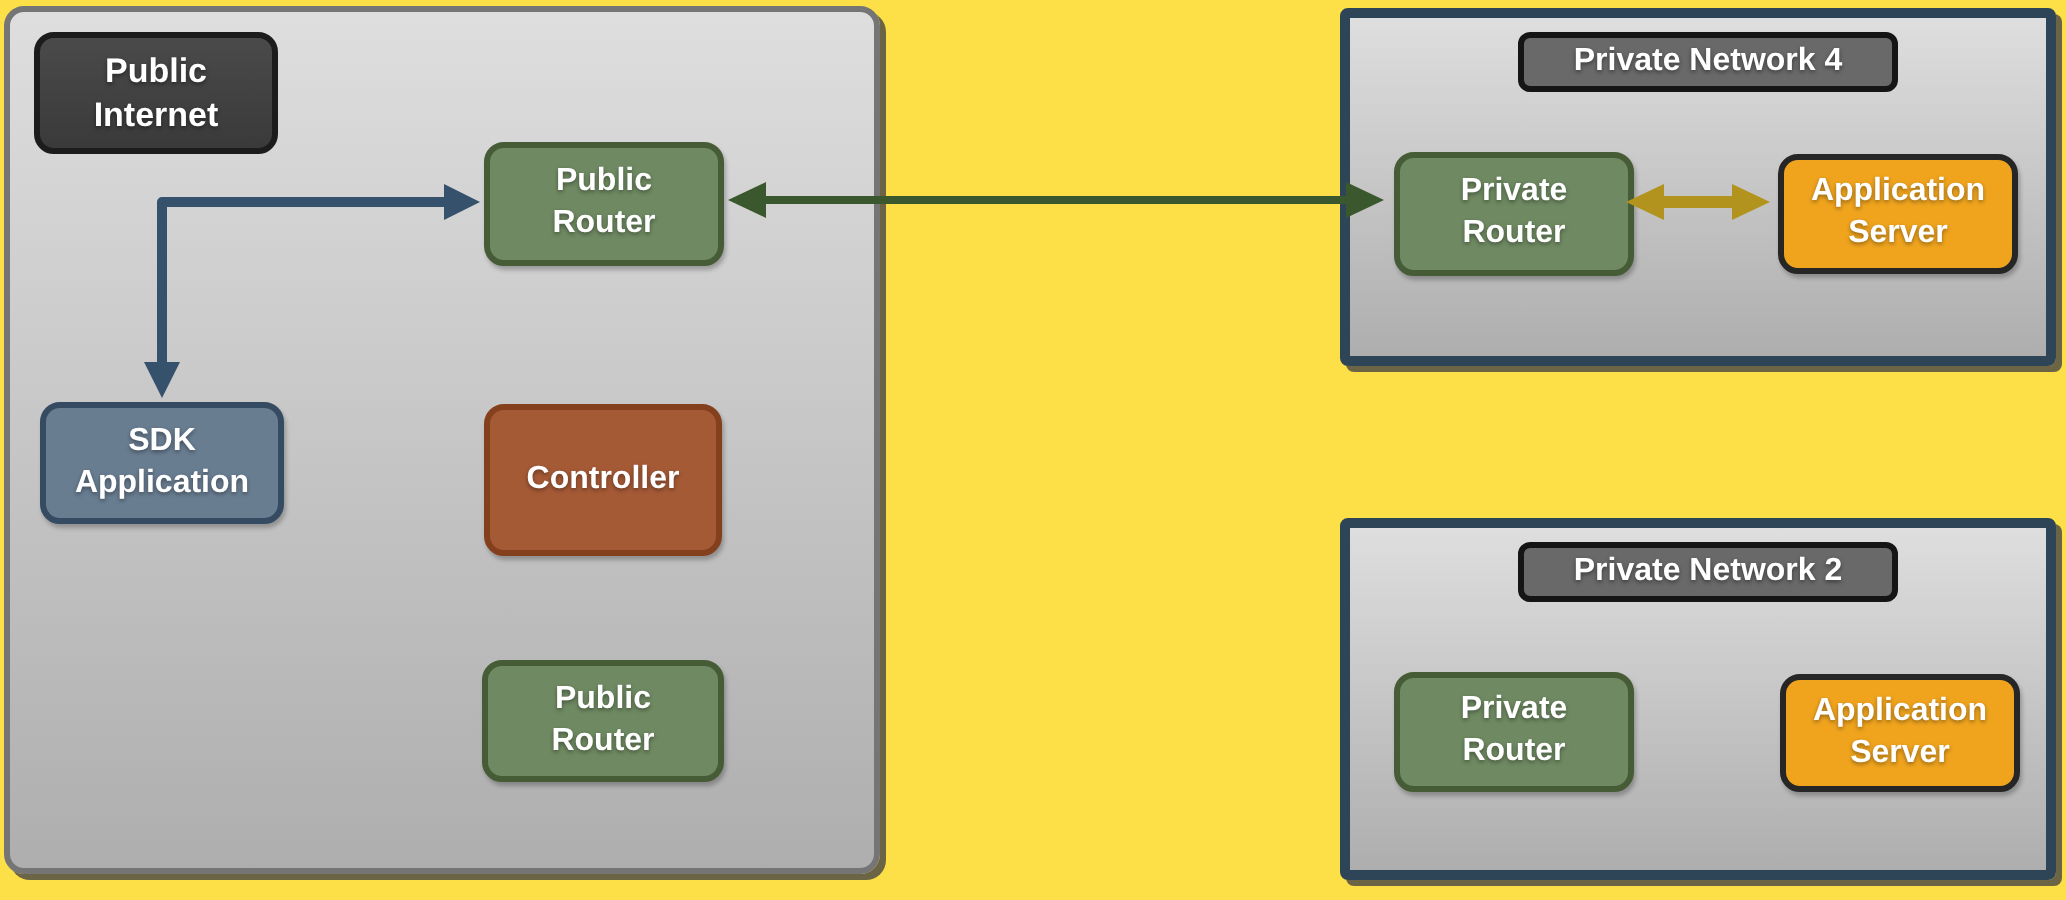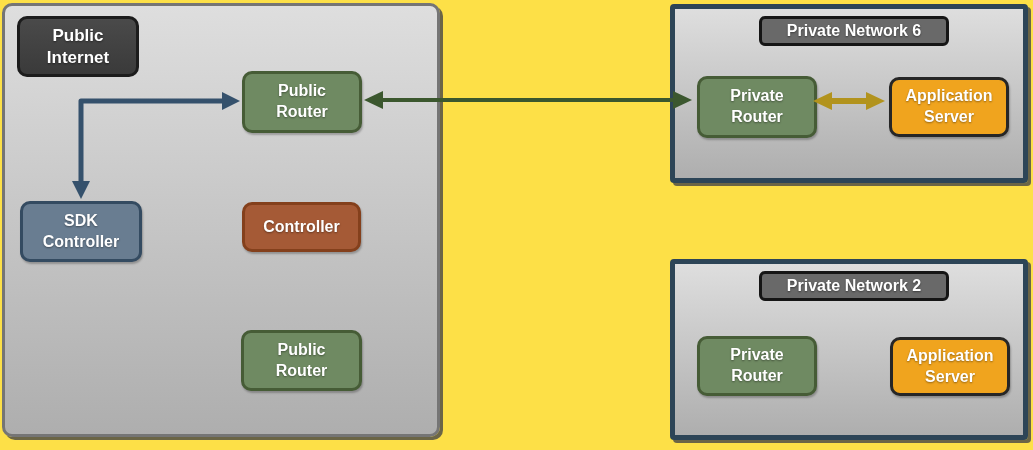--- a/index.html
+++ b/index.html
@@ -57,21 +57,21 @@
     text-shadow:0 1px 2px rgba(0,0,0,.4);
     box-shadow:1px 2px 2px rgba(0,0,0,.25);
   }
   .node.green{background:#6f8a62;border:3px solid #465c36;}
   .node.blue{background:#697d91;border:3px solid #344b61;}
   .node.red{background:#a55a36;border:3px solid #84401c;}
   .node.orange{background:#f0a41e;border:3px solid #262626;}
 
   .node.pr-top{left:242px;top:71px;width:120px;height:62px;}
   .node.sdk{left:20px;top:201px;width:122px;height:61px;}
-  .node.ctrl{left:242px;top:202px;width:119px;height:50px;}
+  .node.ctrl{left:242px;top:202px;width:119px;height:76px;}
   .node.pr-bottom{left:241px;top:330px;width:121px;height:61px;}
 
   
   .node.pn-router1{left:22px;top:67px;width:120px;height:62px;}
   .node.pn-app1{left:214px;top:68px;width:120px;height:60px;}
   .node.pn-router2{left:22px;top:72px;width:120px;height:60px;}
   .node.pn-app2{left:215px;top:73px;width:120px;height:59px;}
 
   svg.arrows{position:absolute;left:0;top:0;width:1033px;height:450px;pointer-events:none;}
 </style>
@@ -81,27 +81,27 @@
 <div class="canvas">
 
   <div class="zone public">
     <div class="chip internet">Public
 Internet</div>
   </div>
 
   <div class="node green pr-top">Public
 Router</div>
   <div class="node blue sdk">SDK
-Controller</div>
+Application</div>
   <div class="node red ctrl">Controller</div>
   <div class="node green pr-bottom">Public
 Router</div>
 
   <div class="zone private pn1">
-    <div class="chip nettitle">Private Network 6</div>
+    <div class="chip nettitle">Private Network 4</div>
     <div class="node green pn-router1">Private
 Router</div>
     <div class="node orange pn-app1">Application
 Server</div>
   </div>
 
   <div class="zone private pn2">
     <div class="chip nettitle">Private Network 2</div>
     <div class="node green pn-router2">Private
 Router</div>

